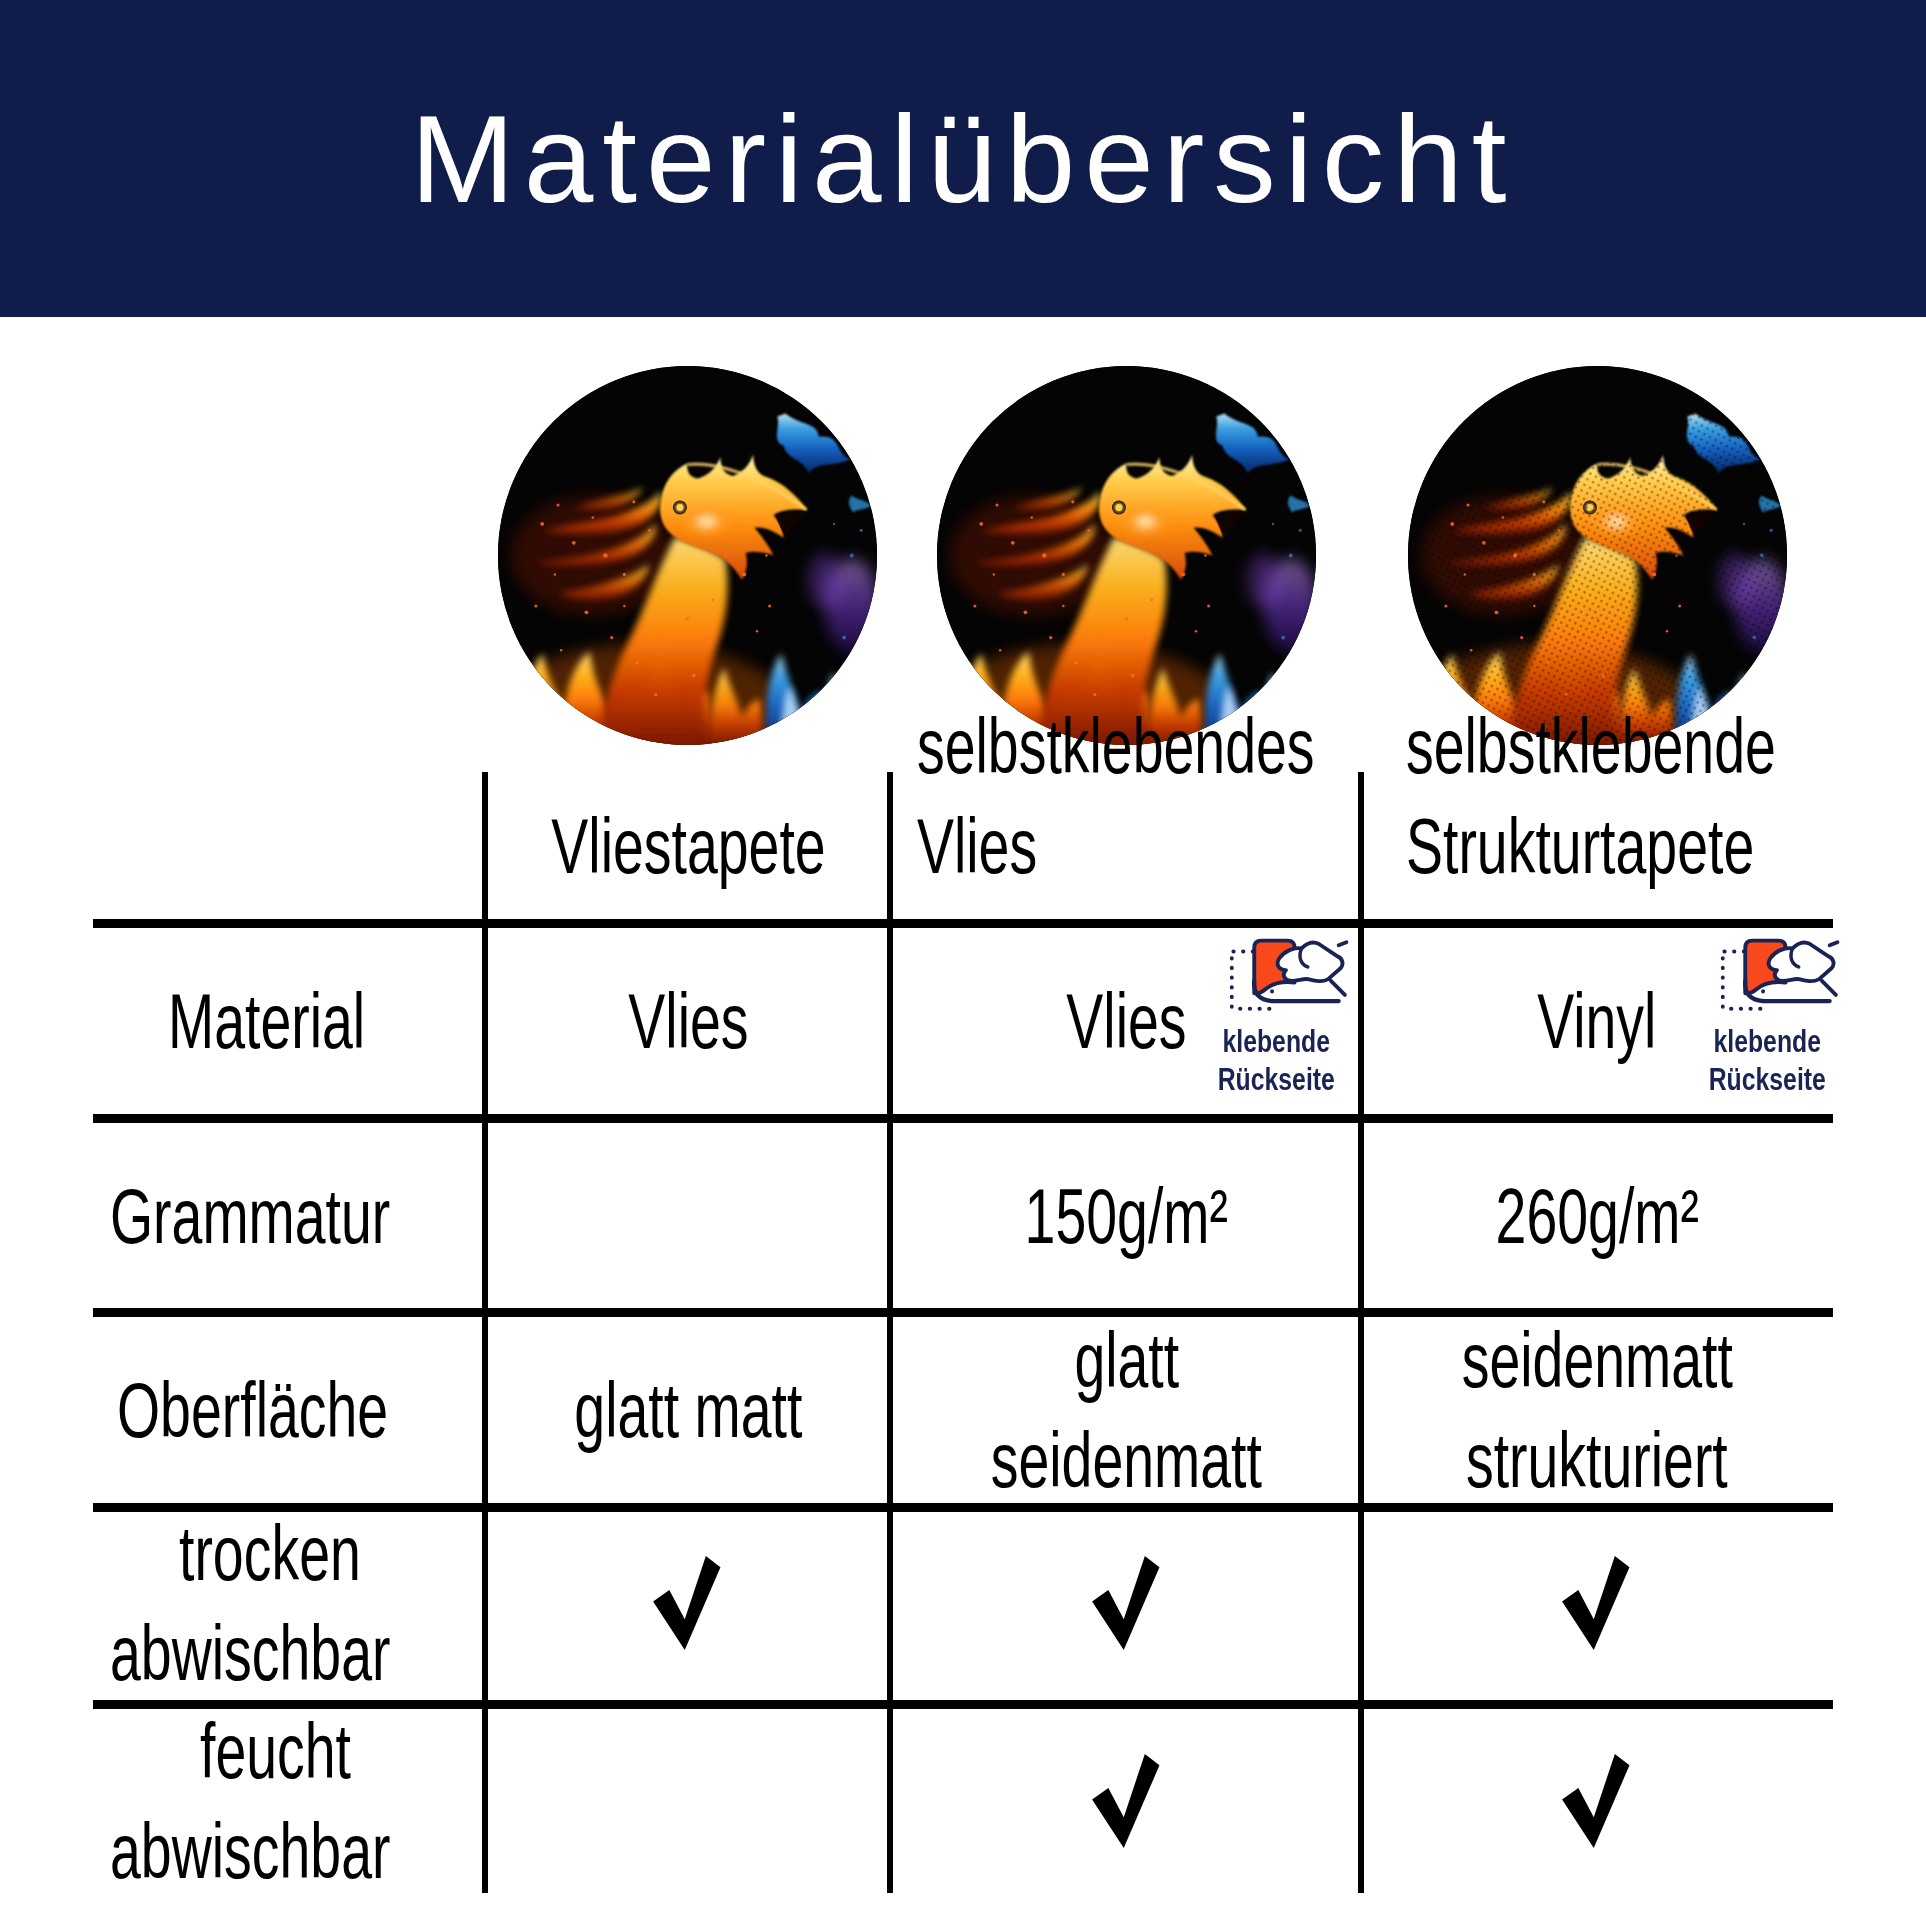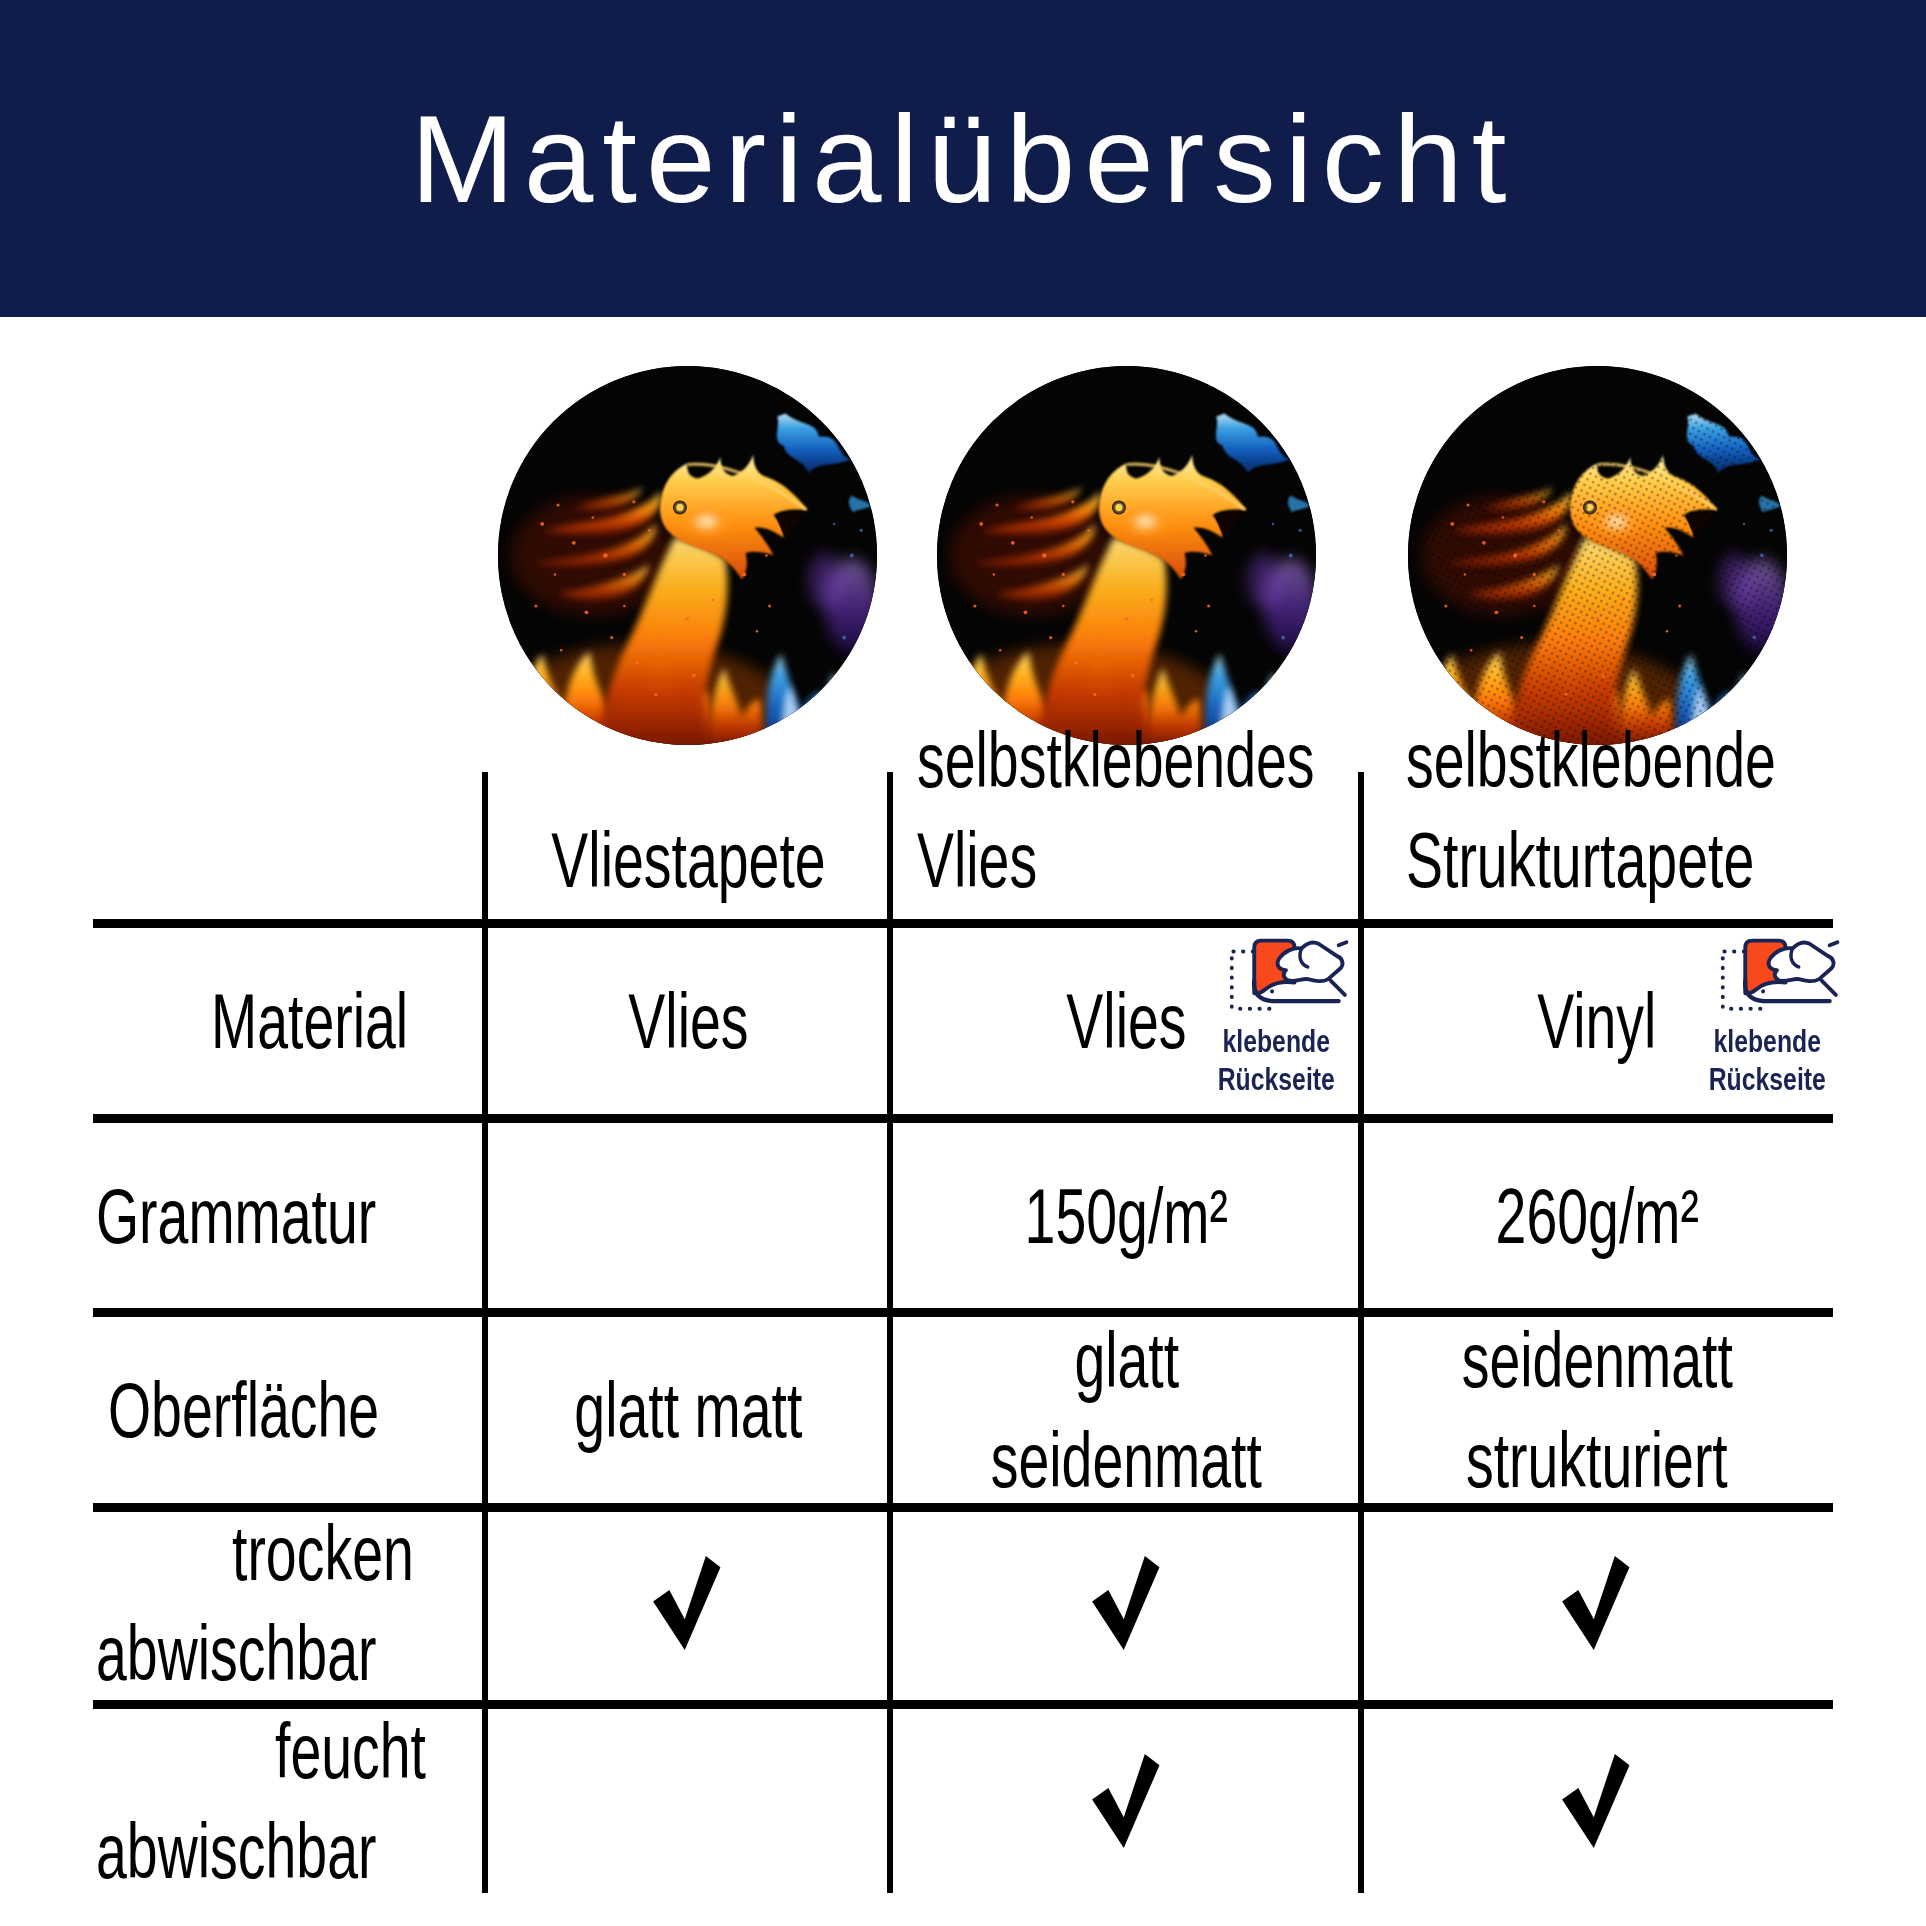--- a/index.html
+++ b/index.html
@@ -22,23 +22,23 @@
   #circle-1{left:498px} #circle-2{left:937px} #circle-3{left:1408px}
 
   
   .hline{position:absolute;left:93px;width:1740px;height:9px;background:var(--black)}
   .vline{position:absolute;top:772px;width:6.4px;height:1121px;background:var(--black)}
 
   
   .cell{position:absolute;display:flex;flex-direction:column;justify-content:center;align-items:center;
         font-size:77px;line-height:1.3;text-align:center;white-space:nowrap}
   .cell .cx{transform:scaleX(.72);transform-origin:center center}
-  .cell.left{align-items:flex-end;text-align:left;padding-left:32px}
+  .cell.left{align-items:center;text-align:left;padding-left:32px}
   .cell.left .lx{transform:scaleX(.72);transform-origin:left center}
-  .th{justify-content:flex-end;padding-bottom:9px}
+  .th{justify-content:flex-end;padding-bottom:23px}
   .th.lefth{align-items:flex-start;text-align:left}
   .th.lefth .lx{transform:scaleX(.72);transform-origin:left center}
   .line{display:block}
 
   
   .colL{left:93px;width:392px}
   .col1{left:485px;width:406px}
   .col2{left:891px;width:471px}
   .col3{left:1361px;width:472px}
   .rowH{top:772px;height:147px}

